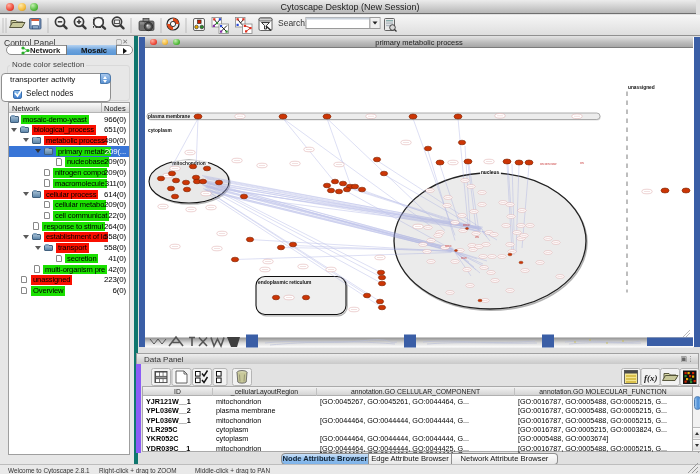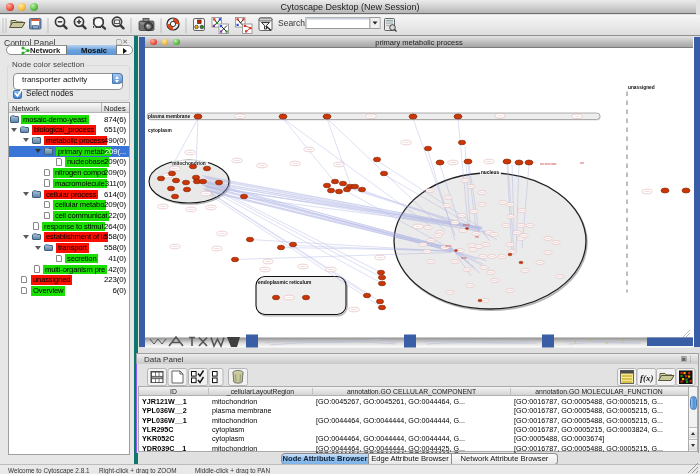--- a/index.html
+++ b/index.html
@@ -20,21 +20,21 @@
 
 
 #cpanel { left:0; top:36px; width:138px; height:429px; background:#e7e7e7;
   border-right:4px solid #0f766e; }
 #cpanel-title { left:4px; top:2px; font-size:8.5px; color:#333; }
 #cp-tabs { left:6px; top:9px; width:127px; height:10px; background:#fff;
   border:1px solid #8f8f8f; border-radius:5px; font-size:7.7px; }
 #cp-groupbox { left:7px; top:29px; width:123px; height:36px;
   border:1px solid #d9d9d9; border-radius:3px; }
 #cp-grouplabel { left:10px; top:24px; font-size:8px; color:#444; background:#e7e7e7; padding:0 2px;}
-#cp-combo { left:13px; top:37px; width:110px; height:17px; background:#fff;
+#cp-combo { left:1px; top:37px; width:110px; height:29px; background:#fff;
   border:1px solid #8f8f8f; border-radius:4px; font-size:8px; color:#111; }
 #cp-check { left:13px; top:54px; width:9px; height:9px; border-radius:2px;
   background:linear-gradient(#8fc0ed,#3f7fd0); border:1px solid #3a6fb0; }
 #cp-checklabel { left:26px; top:53px; font-size:8.2px; color:#111; }
 #cp-tree { left:8px; top:66px; width:122px; height:353px; background:#fff;
   border:1px solid #9f9f9f; overflow:hidden; }
 #cp-tree-head { left:0; top:0; width:120px; height:10px;
   background:linear-gradient(#fafafa,#d8d8d8); border-bottom:1px solid #b5b5b5;
   font-size:7.5px; color:#222; }
 .trow { position:absolute; left:0; width:120px; height:10.7px; font-size:7.6px; letter-spacing:-0.15px; color:#000; white-space:nowrap; }
@@ -62,21 +62,21 @@
   background:linear-gradient(#dedede,#b9b9b9 60%,#a7a7a7);
   border-bottom:1px solid #7c7c7c; }
 #netwin-title .tl { width:6.5px; height:6.5px; border-radius:50%; top:1.8px; }
 #netwin-title .wt { position:absolute; width:100%; top:1px; text-align:center; font-size:7.5px; color:#1c1c1c; }
 
 
 #dpanel-head { left:136px; top:353px; width:563px; height:11px;
   background:linear-gradient(#ededed,#c9c9c9); border:1px solid #a0a0a0; border-bottom:0;
   font-size:8px; color:#333; }
 #dpanel { left:136px; top:364px; width:563px; height:89px; background:#e2e2e2;
-  border-left:1px solid #8b5cf6; border-right:1px solid #a0a0a0; }
+  border-left:5px solid #8b5cf6; border-right:1px solid #a0a0a0; }
 #dtable { left:1px; top:22px; width:552px; height:66px; background:#fff; border:1px solid #aaa; }
 #dthead { position:absolute; left:0; top:0; width:550px; height:8.5px;
   background:linear-gradient(#f2f2f2,#d4d4d4); border-bottom:1px solid #b0b0b0;
   font-size:6.8px; color:#222; }
 .dth { position:absolute; top:0.5px; text-align:center; border-right:1px solid #c0c0c0; height:8px; }
 .drow { position:absolute; left:0; width:550px; height:9.4px; font-size:7.2px; color:#000; white-space:nowrap; }
 .dcell { position:absolute; top:1px; }
 
 .seg { position:absolute; top:453px; height:11.5px; border:1px solid #8d8d8d; background:linear-gradient(#fdfdfd,#e8e8e8);
   font-size:7.6px; color:#111; text-align:center; line-height:10.5px; }
@@ -245,21 +245,21 @@
   <div id="cp-checklabel" class="abs">Select nodes</div>
   <div id="cp-tree" class="abs">
     <div id="cp-tree-head" class="abs">
         <span class="abs" style="left:3px;top:0.5px;">Network</span>
         <span class="abs" style="left:95px;top:0.5px;">Nodes</span>
       <div class="abs" style="left:92px;top:0;width:1px;height:10px;background:#b5b5b5;"></div>
       </div>
     <div class="trow" style="top:11px;">
         <div class="folder" style="left:0.5px;"></div>
         <span class="tlabel gl" style="left:12px;">mosaic-demo-yeast</span>
-        <span class="tnum">874(6)</span>
+        <span class="tnum">966(0)</span>
       </div>
     <div class="trow" style="top:21.7px;">
         <div class="arr" style="left:2px;"></div>
         <div class="folder" style="left:11px;"></div>
         <span class="tlabel rl" style="left:23px;">biological_process</span>
         <span class="tnum">651(0)</span>
       </div>
     <div class="trow" style="top:32.4px;">
         <div class="arr" style="left:14px;"></div>
         <div class="folder" style="left:23px;"></div>

